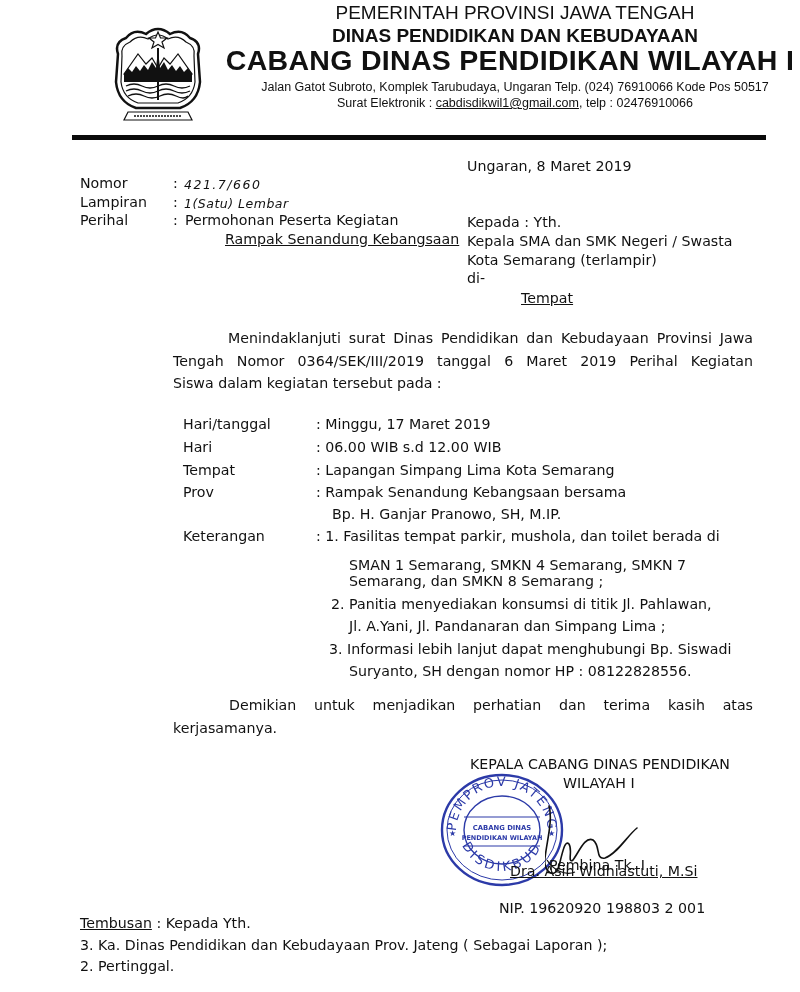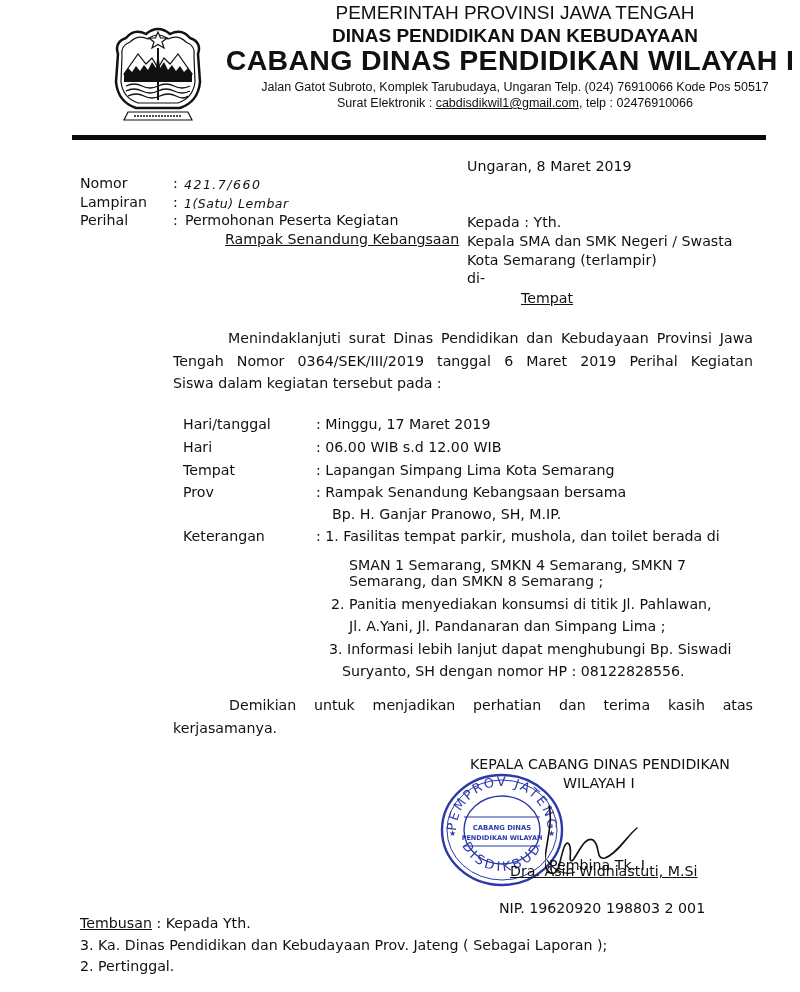--- a/index.html
+++ b/index.html
@@ -101,21 +101,21 @@
 <div class="abs sans t" style="left:316px; top:484px;">: Rampak Senandung Kebangsaan bersama</div>
 <div class="abs sans t" style="left:332px; top:506px;">Bp. H. Ganjar Pranowo, SH, M.IP.</div>
 
 <div class="abs sans t" style="left:183px; top:528px;">Keterangan</div>
 <div class="abs sans t" style="left:316px; top:528px;">: 1. Fasilitas tempat parkir, mushola, dan toilet berada di</div>
 <div class="abs sans t" style="left:349px; top:551px;margin-top:6px;">SMAN 1 Semarang, SMKN 4 Semarang, SMKN 7</div>
 <div class="abs sans t" style="left:349px; top:573px;">Semarang, dan SMKN 8 Semarang ;</div>
 <div class="abs sans t" style="left:331px; top:596px;">2. Panitia menyediakan konsumsi di titik Jl. Pahlawan,</div>
 <div class="abs sans t" style="left:349px; top:618px;">Jl. A.Yani, Jl. Pandanaran dan Simpang Lima ;</div>
 <div class="abs sans t" style="left:329px; top:641px;">3. Informasi lebih lanjut dapat menghubungi Bp. Siswadi</div>
-<div class="abs sans t" style="left:342px; top:663px;">Suryanto, SH dengan nomor HP : 08122828556.</div>
+<div class="abs sans t" style="left:349px; top:663px;">Suryanto, SH dengan nomor HP : 08122828556.</div>
 
 <div class="para sans" style="left:173px; top:694px; width:580px;">
   <span class="line" style="padding-left:56px;">Demikian untuk menjadikan perhatian dan terima kasih atas</span>
   <span class="line last">kerjasamanya.</span>
 </div>
 
 <div class="abs sans t" style="left:470px; top:756px;">KEPALA CABANG DINAS PENDIDIKAN</div>
 <div class="abs sans t" style="left:563px; top:775px;">WILAYAH I</div>
 
 <svg id="stamp" viewBox="0 0 128 118">

